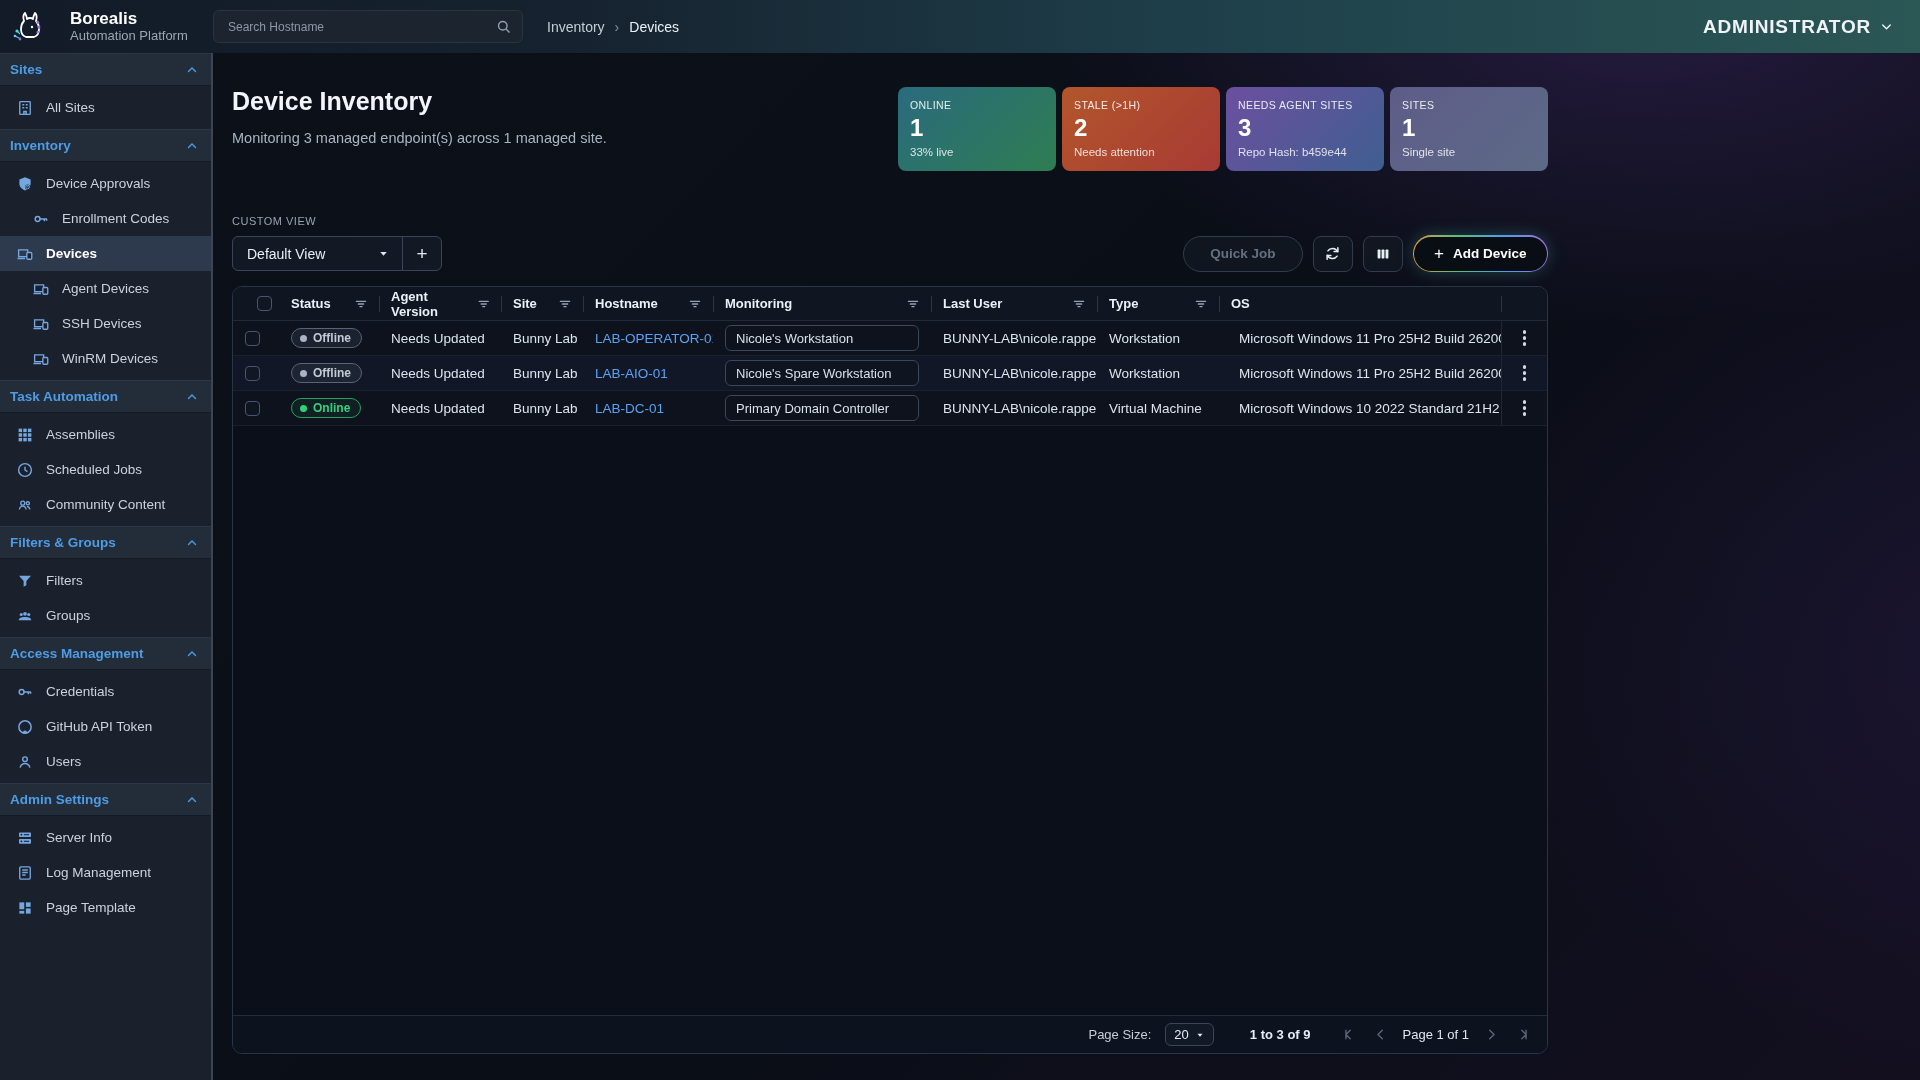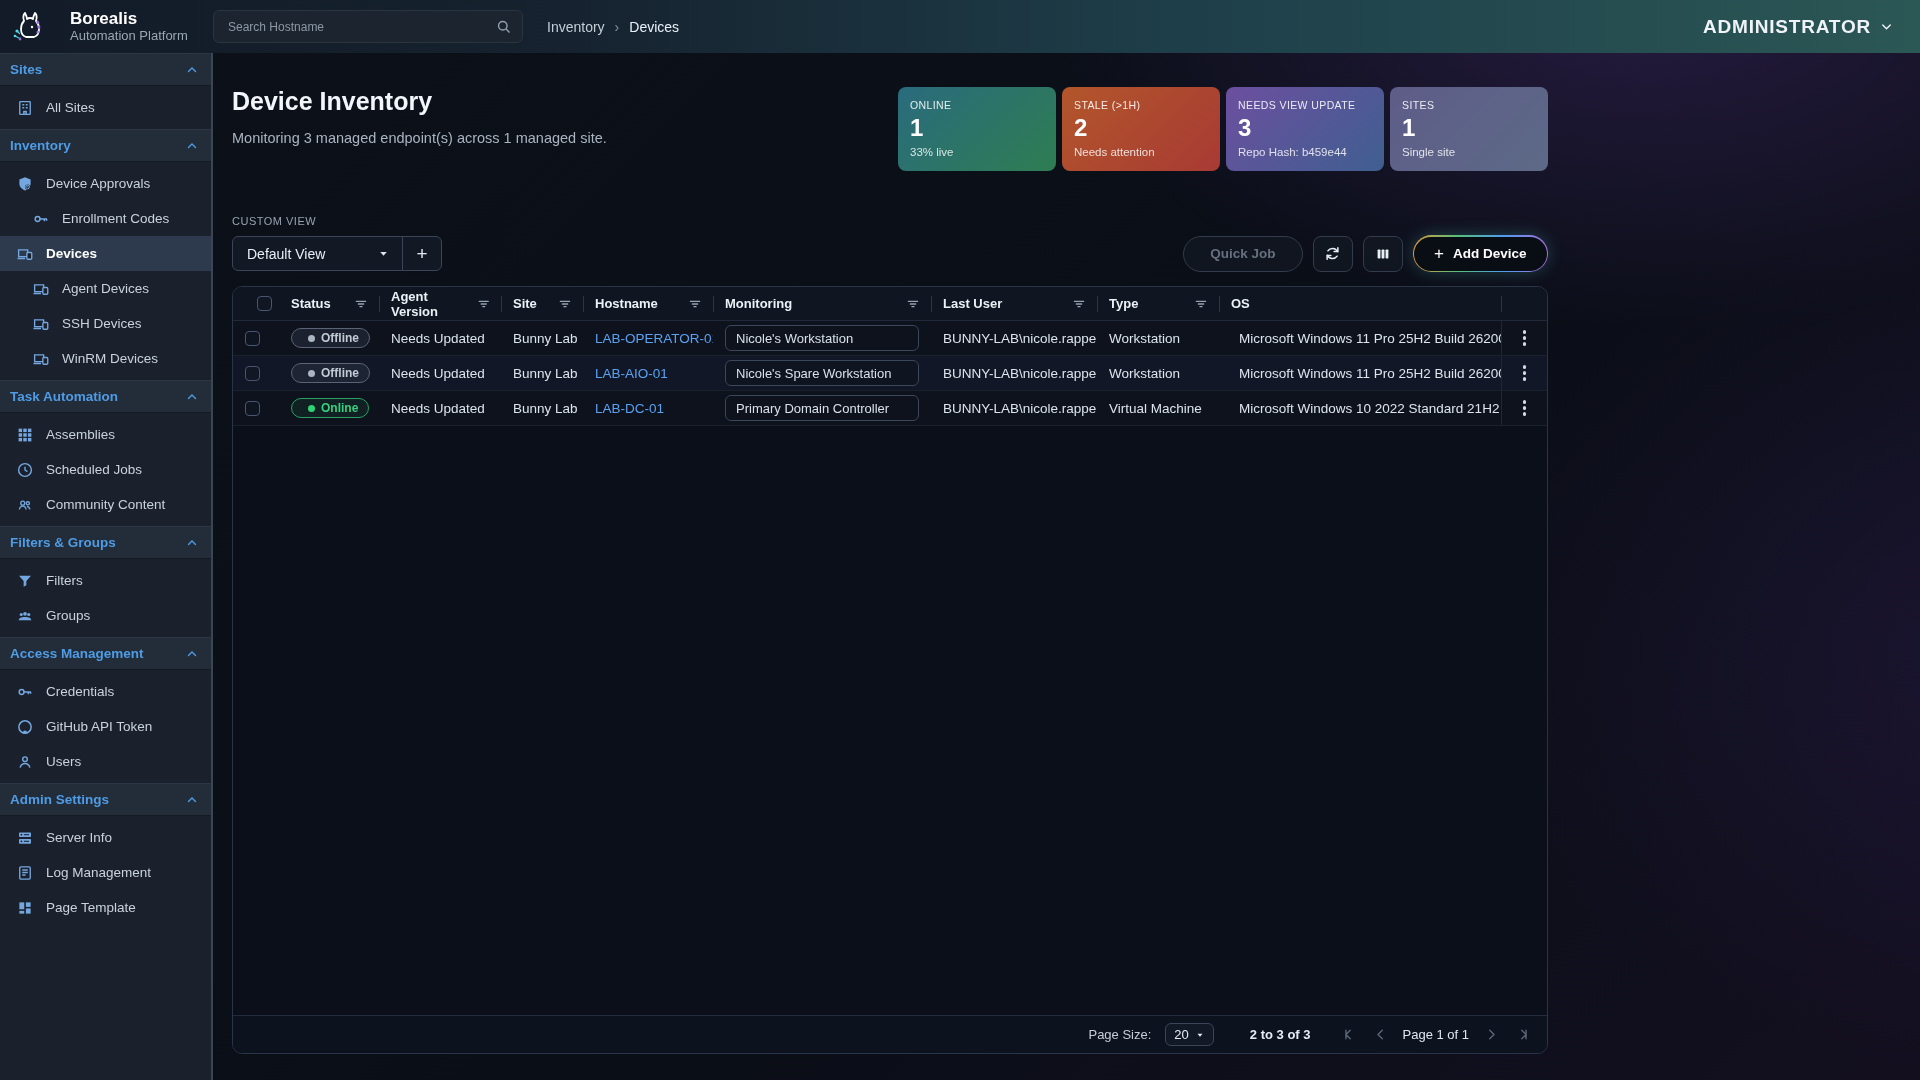--- a/index.html
+++ b/index.html
@@ -101,21 +101,21 @@
   .grid-cols { display:grid; grid-template-columns:46px 100px 122px 82px 130px 218px 166px 122px 1fr 46px; }
   .thead { height:34px; background:#0f1521; border-bottom:1px solid #202a3b; align-items:center; }
   .th { display:flex; align-items:center; justify-content:space-between; padding:0 10px 0 12px;
     font-weight:bold; font-size:13px; color:#ecf1f7; position:relative; height:100%; }
   .th.sep::before { content:""; position:absolute; left:0; top:9px; width:1px; height:16px; background:#2b3547; }
   .tr { height:35px; align-items:center; border-bottom:1px solid #19202e; background:#0d121d; }
   .tr.alt { background:#111726; }
   .td { padding-left:12px; font-size:13.5px; color:#dde4ed; white-space:nowrap; overflow:hidden; display:flex; align-items:center; }
   .checkbox { width:15px; height:15px; border:1.5px solid #4a5570; border-radius:4px; background:rgba(20,26,40,0.4);
     margin-left:12px; cursor:pointer; flex:none; }
-  .pill { display:inline-flex; align-items:center; gap:6px; height:20px; padding:0 10px 0 16px;
+  .pill { display:inline-flex; align-items:center; gap:6px; height:20px; padding:0 10px 0 8px;
     border-radius:999px; font-size:12px; font-weight:600; }
   .pill .dot { width:7px; height:7px; border-radius:50%; }
   .pill.offline { border:1px solid #5a6476; color:#c2cad6; background:rgba(60,70,88,0.30); }
   .pill.offline .dot { background:#aab4c4; }
   .pill.online { border:1px solid #27a060; color:#37d07e; background:rgba(30,80,55,0.25); }
   .pill.online .dot { background:#2fd277; }
   .hostname-link { color:#5aa2f2; cursor:pointer; }
   .desc-input { width:194px; height:26px; background:rgba(13,18,28,0.6); border:1px solid #3c4759; border-radius:6px;
     color:#d9e0e9; font-size:13px; padding:0 10px; font-family:"Liberation Sans",sans-serif; outline:none; }
   .os-cell { gap:8px; }
@@ -394,21 +394,21 @@
             <div class="stat-label">ONLINE</div>
             <div class="stat-value">1</div>
             <div class="stat-sub">33% live</div>
           </div>
           <div class="stat-card s1">
             <div class="stat-label">STALE (&gt;1H)</div>
             <div class="stat-value">2</div>
             <div class="stat-sub">Needs attention</div>
           </div>
           <div class="stat-card s2">
-            <div class="stat-label">NEEDS VIEW UPDATE</div>
+            <div class="stat-label">NEEDS AGENT SITES</div>
             <div class="stat-value">3</div>
             <div class="stat-sub">Repo Hash: b459e44</div>
           </div>
           <div class="stat-card s3">
             <div class="stat-label">SITES</div>
             <div class="stat-value">1</div>
             <div class="stat-sub">Single site</div>
           </div>
         </div>
       </div>
@@ -621,21 +621,21 @@
         <div class="tbody-spacer"></div>
 
         <div class="tfoot">
           <span class="pg-label">Page Size:</span>
           <div class="pg-size">
             <span>20</span>
             <svg width="10" height="10" viewBox="0 0 24 24" fill="#e6edf5">
                 <path d="M6 9h12l-6 7z"></path>
               </svg>
           </div>
-          <span class="pg-range">2 to 3 of 3</span>
+          <span class="pg-range">1 to 3 of 9</span>
           <div class="pg-nav">
             <span class="nav-arrow">
               <svg width="17" height="17" viewBox="0 0 24 24" fill="none" stroke="#5b6576" stroke-width="2" stroke-linecap="round">
                   <path d="M13 6l-6 6 6 6M7 6v12"></path>
                 </svg>
             </span>
             <span class="nav-arrow">
               <svg width="17" height="17" viewBox="0 0 24 24" fill="none" stroke="#5b6576" stroke-width="2" stroke-linecap="round">
                   <path d="M14.5 6l-6 6 6 6"></path>
                 </svg>

